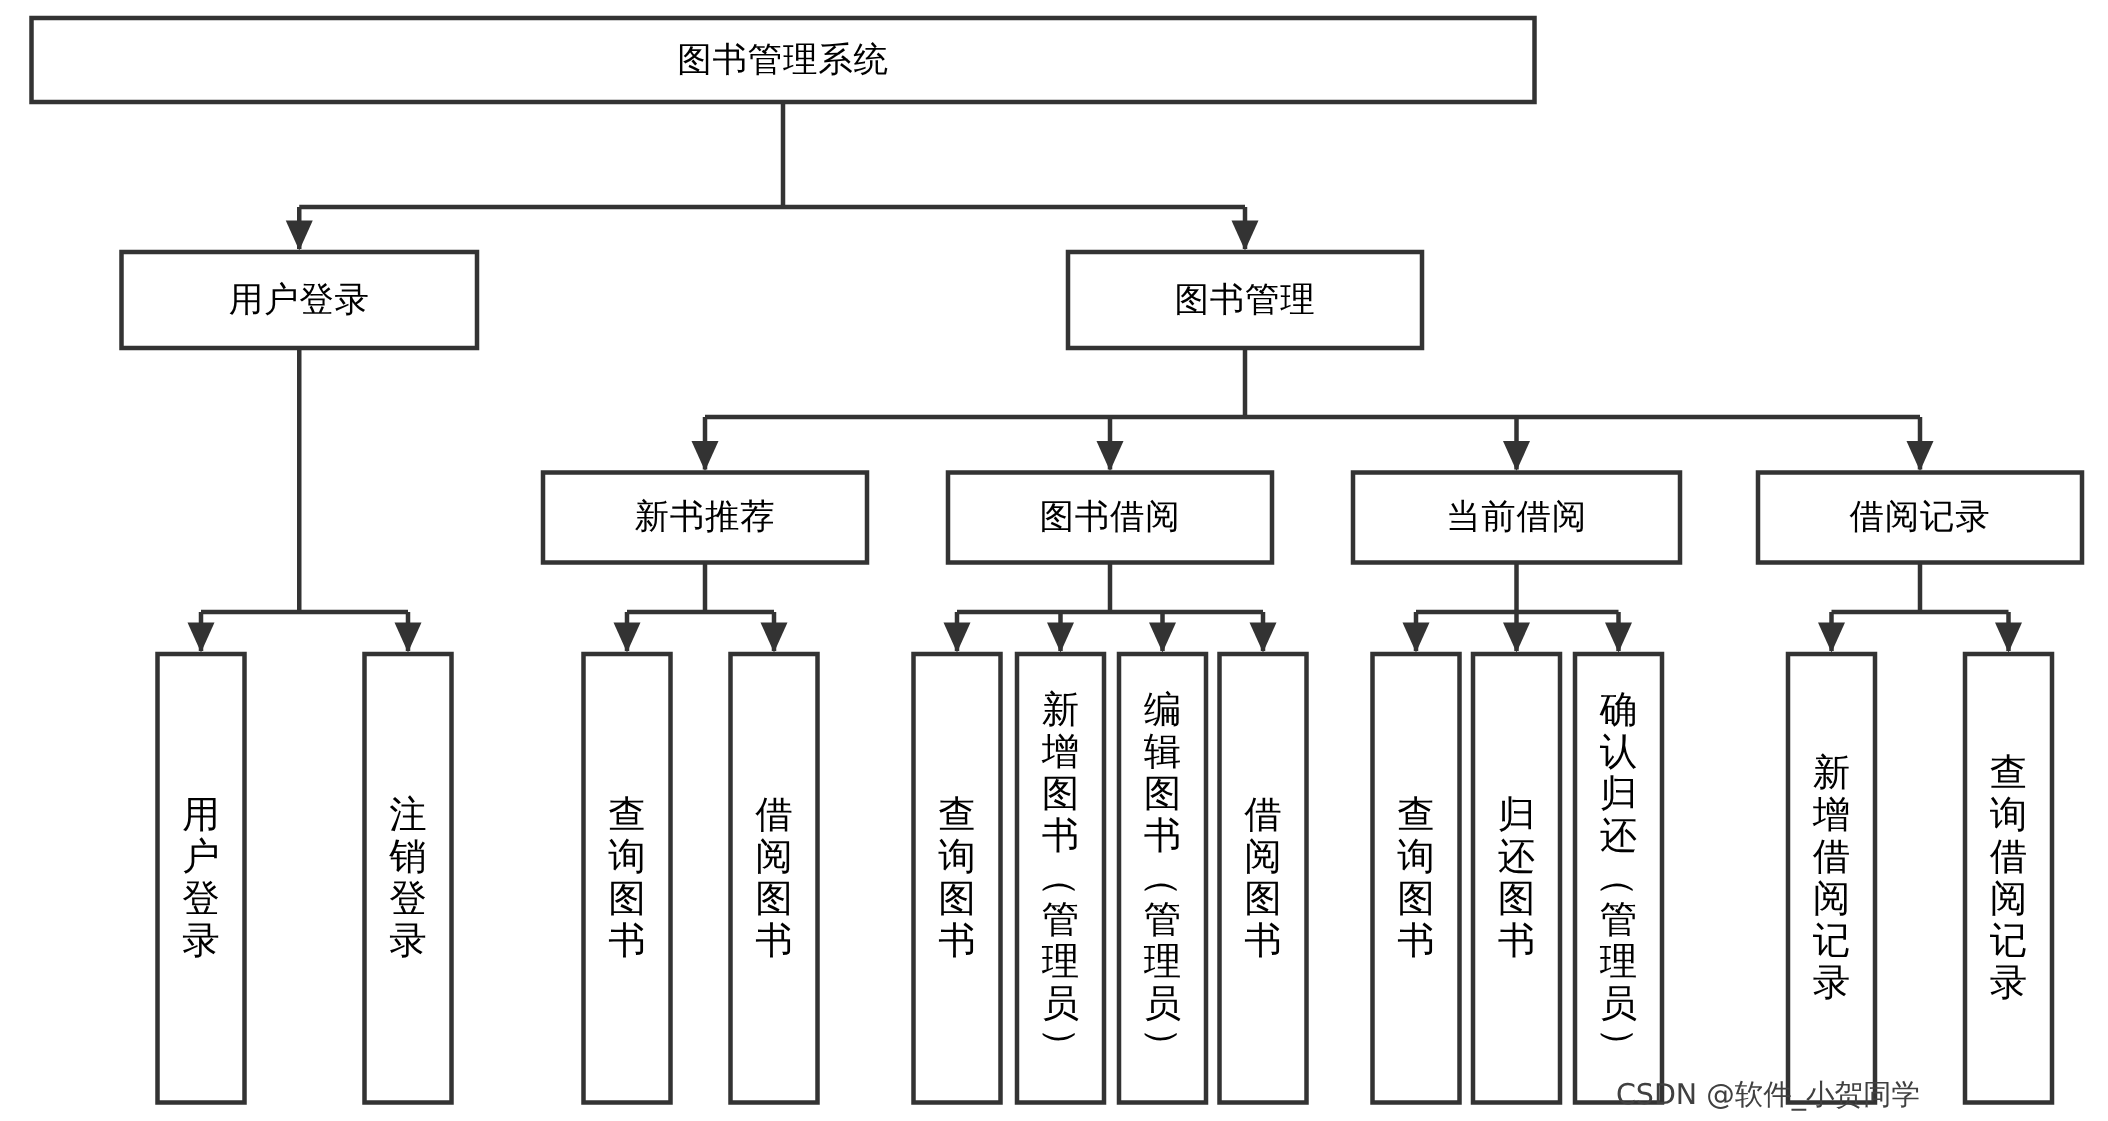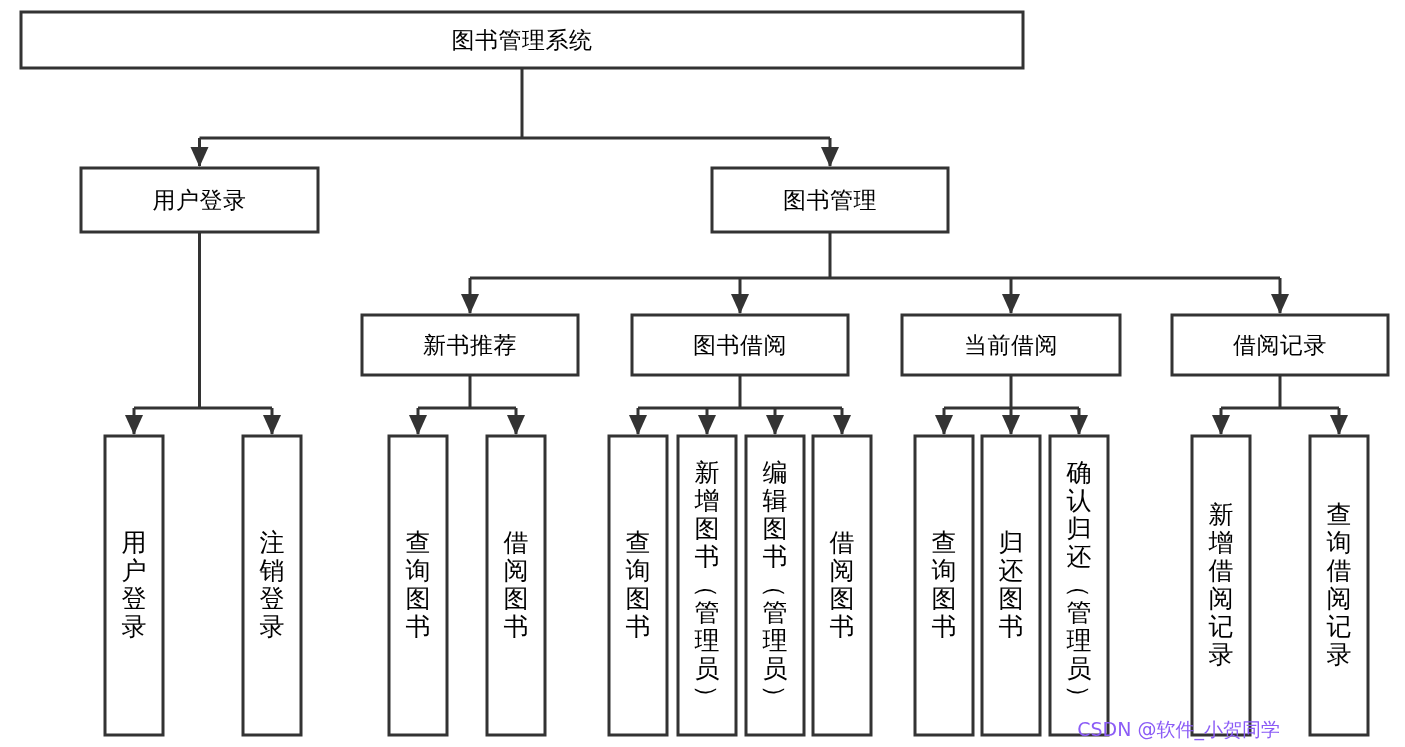--- a/index.html
+++ b/index.html
@@ -56,21 +56,21 @@
     font-size: 25px;
     fill: #000000;
     text-anchor: middle;
   }
   .watermark-text {
     position: absolute;
     right: 14px;
     bottom: 4px;
     font-family: "DejaVu Sans", "Liberation Sans", sans-serif;
     font-size: 19px;
-    color: #8b5cf6;
+    color: #404040;
     white-space: nowrap;
     user-select: none;
   }
 </style>
 </head>
 <body>
 
 <div id="diagram-root">
   <svg id="tree-svg" viewBox="0 0 1405 747">
     <g id="connectors-layer">

